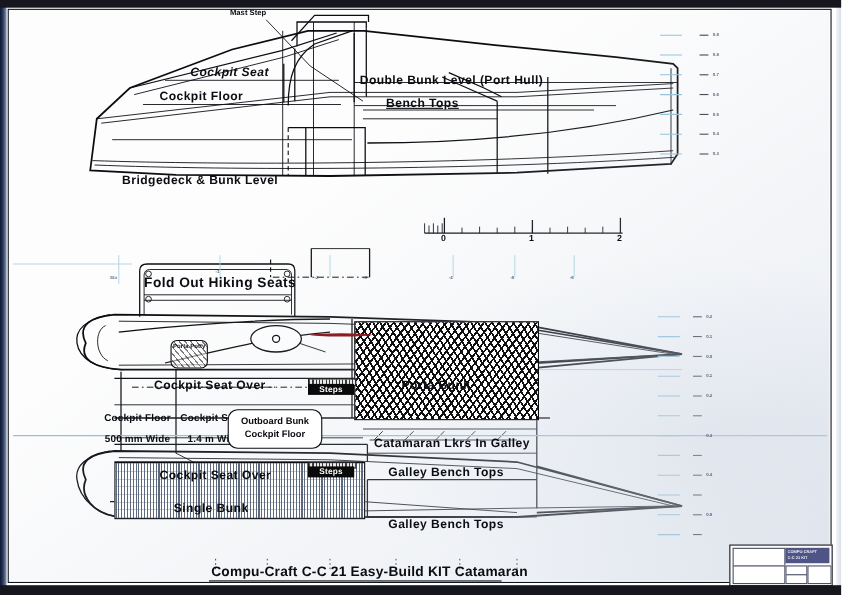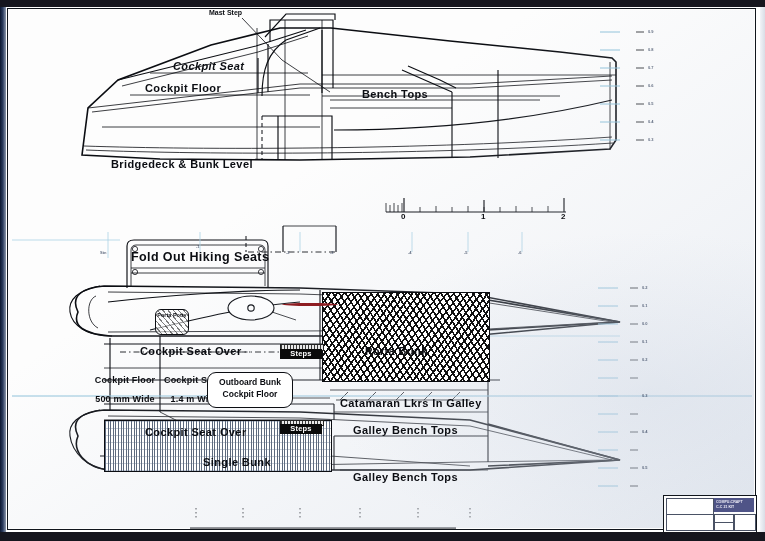--- a/index.html
+++ b/index.html
@@ -292,41 +292,42 @@
   <div class="stepbox" style="left:280px;top:424px;width:42px;height:10px;">Steps</div>
 
   <div class="lbl xs" style="left:209px;top:9px;">Mast Step</div>
 
   <div class="lbl md" style="left:173px;top:61px;font-style:italic;">Cockpit  Seat</div>
 
   <div class="lbl md" style="left:145px;top:83px;">Cockpit  Floor</div>
 
   <div class="lbl md" style="left:111px;top:115px;margin-top:44px;">Bridgedeck &amp; Bunk Level</div>
 
-
-  <div class="lbl md" style="left:362px;top:89px;">Bench  Tops</div>
+  <div class="lbl md" style="left:327px;top:68px;">Double  Bunk  Level (Port Hull)</div>
+
+  <div class="lbl md" style="left:351px;top:89px;text-decoration:underline;">Bench  Tops</div>
 
   <div class="lbl xs" style="left:401px;top:213px;font-size:8px;">0</div>
   <div class="lbl xs" style="left:481px;top:213px;font-size:8px;">1</div>
   <div class="lbl xs" style="left:561px;top:213px;font-size:8px;">2</div>
 
   <div class="lbl lg" style="left:131px;top:251px;">Fold Out Hiking Seats</div>
 
   <div class="boxlbl" style="left:155px;top:309px;width:30px;height:20px;
               border-radius:6px;font-size:5.5px;line-height:7px;padding:2px 1px;
               background:rgba(255,255,255,.55);
               background-image:repeating-linear-gradient(50deg,rgba(20,20,20,.55) 0 1px,rgba(0,0,0,0) 1px 4px);">Porta Potty</div>
 
   <div class="lbl md" style="left:140px;top:346px;">Cockpit  Seat  Over</div>
 
   <div class="lbl md" style="left:145px;top:427px;">Cockpit  Seat  Over</div>
 
   <div class="lbl md" style="left:365px;top:346px;">Porta  Bunk</div>
 
-  <div class="lbl md" style="left:158px;top:457px;margin-left:45px;">Single  Bunk</div>
+  <div class="lbl md" style="left:158px;top:457px;">Single  Bunk</div>
 
   <div class="lbl md" style="left:340px;top:398px;">Catamaran  Lkrs  In  Galley</div>
 
   <div class="lbl md" style="left:353px;top:425px;">Galley  Bench  Tops</div>
 
   <div class="lbl md" style="left:353px;top:472px;">Galley  Bench  Tops</div>
 
   <div style="position:absolute;left:90px;top:376px;width:70px;text-align:center;">
     <div class="lbl sm" style="position:static;display:block;">Cockpit  Floor</div>
     <div class="lbl sm" style="position:static;display:block;margin-top:10px;">500 mm Wide</div>
@@ -360,20 +361,21 @@
   <div class="tick-lbl" style="left:642px;top:465px;">0.5</div>
 
   <div class="tick-lbl" style="left:100px;top:250px;">Stn</div>
   <div class="tick-lbl" style="left:196px;top:244px;">-1</div>
   <div class="tick-lbl" style="left:286px;top:250px;">-2</div>
   <div class="tick-lbl" style="left:330px;top:250px;">-3</div>
   <div class="tick-lbl" style="left:408px;top:250px;">-4</div>
   <div class="tick-lbl" style="left:464px;top:250px;">-5</div>
   <div class="tick-lbl" style="left:518px;top:250px;">-6</div>
 
+  <div class="lbl title" style="left:192px;top:514px;">Compu-Craft  C-C 21 Easy-Build KIT Catamaran</div>
 
   <div class="tblock" style="left:663px;top:495px;width:92px;height:36px;">
     <div class="tb-cell" style="left:2px;top:2px;width:46px;height:15px;"></div>
     <div class="tb-cell" style="left:2px;top:18px;width:46px;height:15px;"></div>
 
     <div class="tb-logo" style="left:50px;top:2px;width:40px;height:14px;">
       <div class="tb-txt" style="left:2px;top:2px;">COMPU-CRAFT</div>
       <div class="tb-txt" style="left:2px;top:7px;">C-C 21 KIT</div>
     </div>
 

